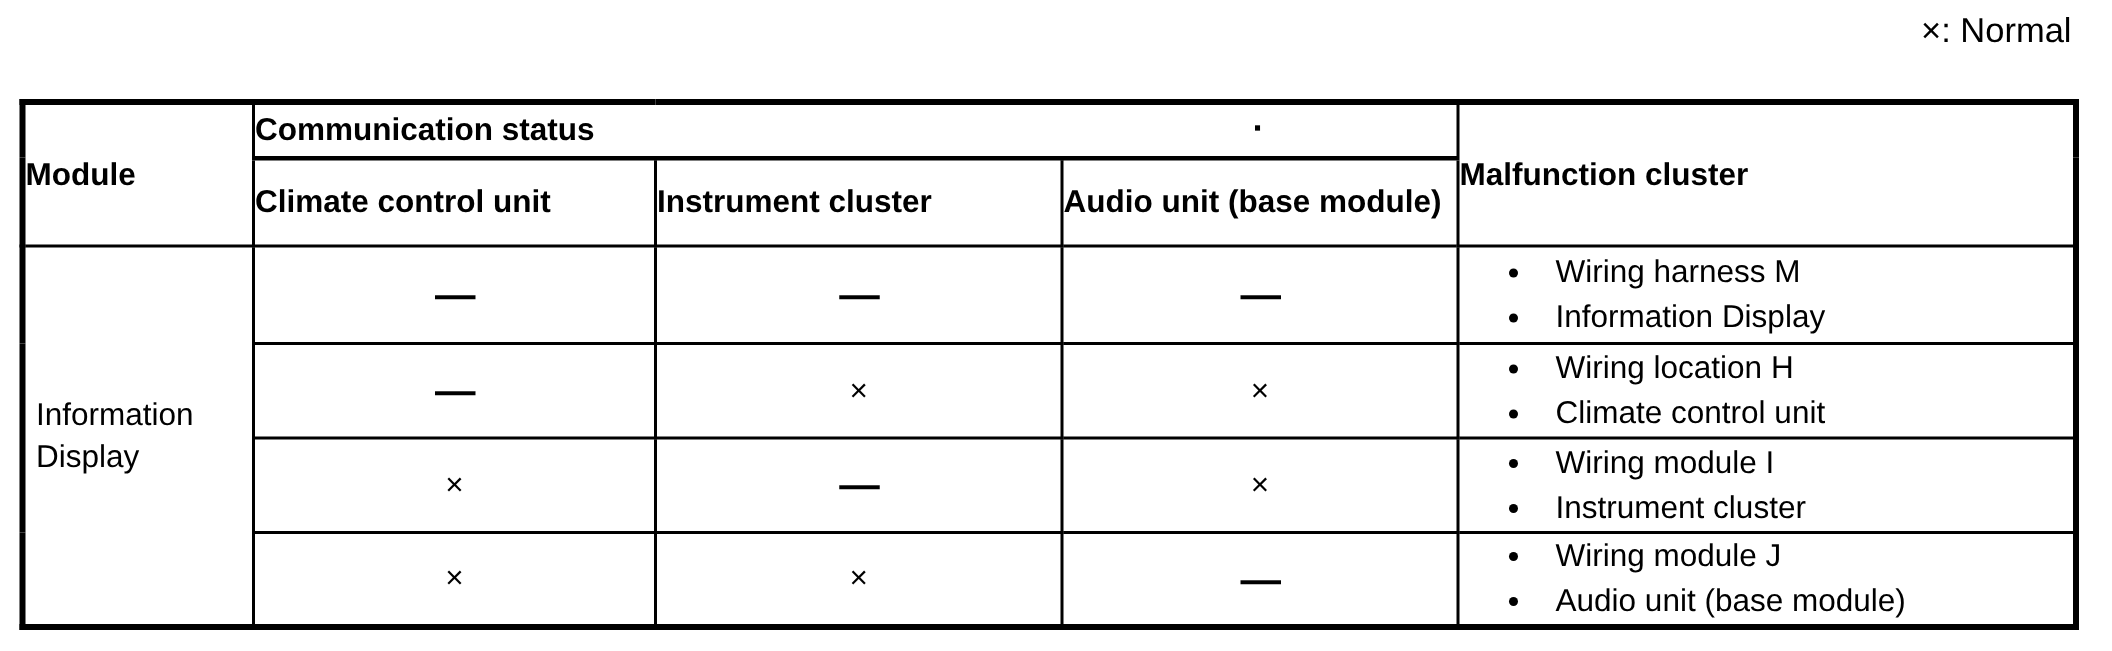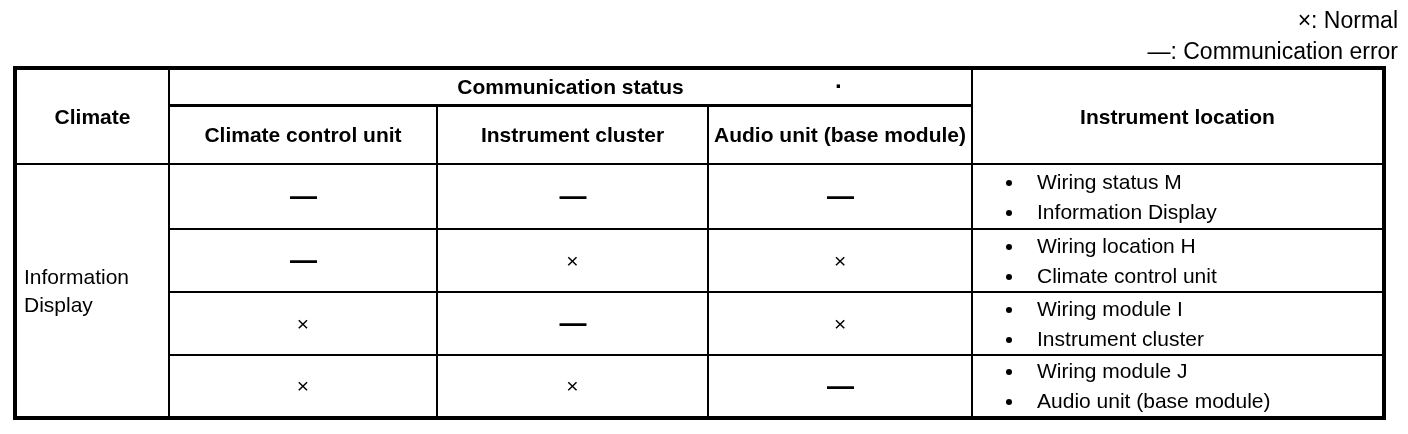--- a/index.html
+++ b/index.html
@@ -13,21 +13,21 @@
     position: relative;
     font-family: "Liberation Sans", sans-serif;
     color: #000000;
     overflow: hidden;
   }
 
   
   .legend {
     position: absolute;
     top: 5px;
-    right: 10px;
+    right: 27px;
     text-align: right;
     font-size: 23px;
     line-height: 31px;
     white-space: nowrap;
   }
 
   
   table.doc-table {
     position: absolute;
     left: 13px;
@@ -39,21 +39,21 @@
   }
   .doc-table th,
   .doc-table td {
     border: 2px solid #000;
     padding: 0;
     overflow: hidden;
   }
   .doc-table th {
     font-weight: bold;
     font-size: 21px;
-    text-align: center;
+    text-align: left;
     vertical-align: middle;
     line-height: 26px;
   }
   th.comm-status-header {
     position: relative;
     border-bottom-width: 3px;
   }
   .artifact-dot {
     position: absolute;
     left: 665px;
@@ -91,54 +91,53 @@
     font-size: 21px;
     line-height: 30px;
     padding-left: 12px;
   }
 </style>
 </head>
 <body>
 
 <div class="legend">
   <div>×: Normal</div>
-  <div>—: Communication error</div>
 </div>
 
 <table class="doc-table">
   <colgroup>
     <col style="width:154px">
     <col style="width:268px">
     <col style="width:271px">
     <col style="width:264px">
     <col style="width:412px">
   </colgroup>
   <tbody>
     <tr style="height:37px">
-      <th rowspan="2" style="width:154px">Climate</th>
+      <th rowspan="2" style="width:154px">Module</th>
       <th colspan="3" class="comm-status-header">
         <span>Communication status</span>
         <span class="artifact-dot">·</span>
       </th>
-      <th rowspan="2">Instrument location</th>
+      <th rowspan="2">Malfunction cluster</th>
     </tr>
     <tr style="height:59px">
       <th>Climate control unit</th>
       <th>Instrument cluster</th>
       <th>Audio unit (base module)</th>
     </tr>
 
     <tr style="height:65px">
       <td rowspan="4" class="module-cell">Information Display</td>
       <td class="status dash">—</td>
       <td class="status dash">—</td>
       <td class="status dash">—</td>
       <td class="malfunction-cell">
         <ul>
-          <li>Wiring status M</li>
+          <li>Wiring harness M</li>
           <li>Information Display</li>
         </ul>
       </td>
     </tr>
 
     <tr style="height:63px">
       <td class="status dash">—</td>
       <td class="status">×</td>
       <td class="status">×</td>
       <td class="malfunction-cell">

